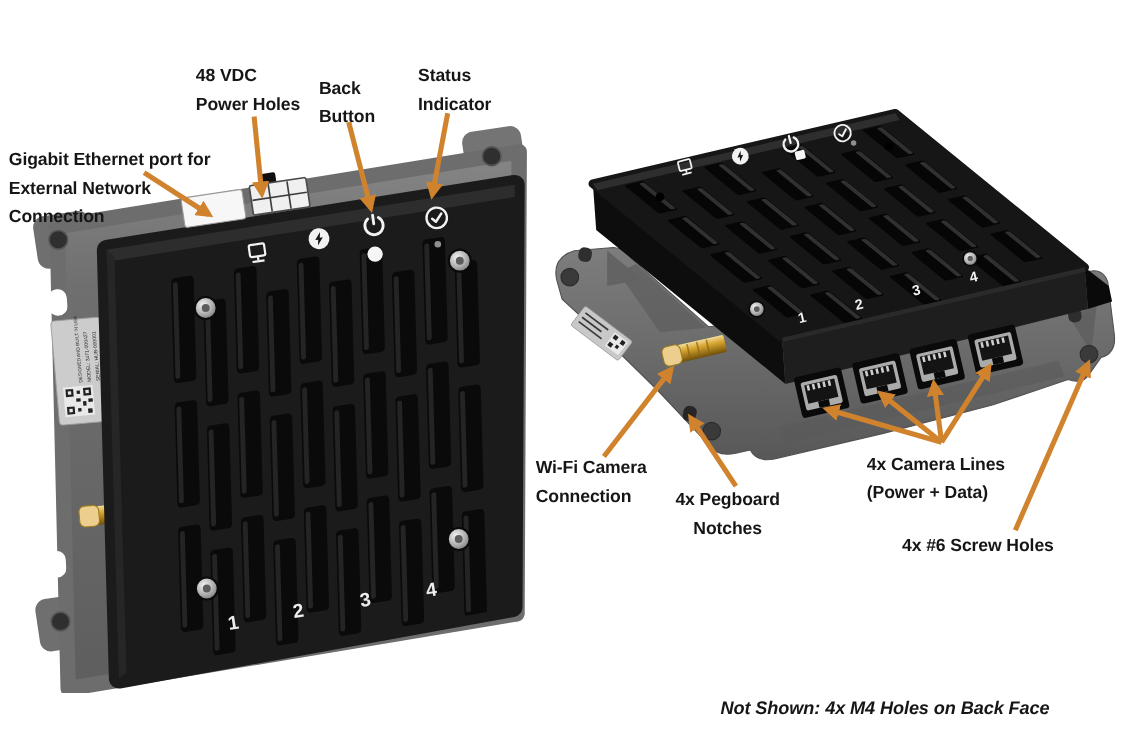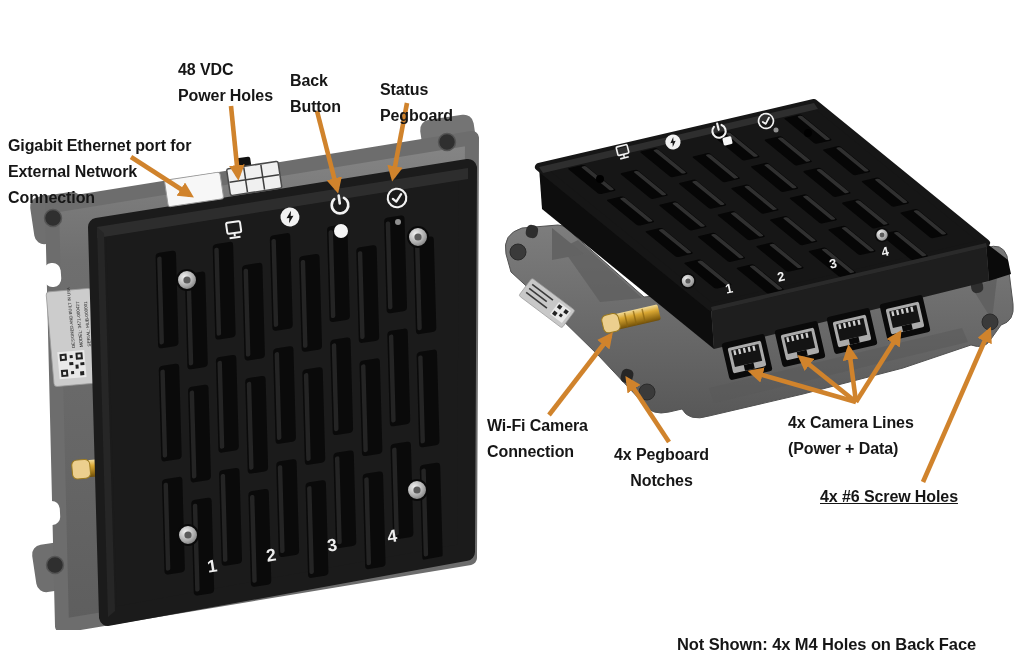--- a/index.html
+++ b/index.html
@@ -414,33 +414,33 @@
     <div>Connection</div>
   </div>
   <div class="label" style="left:178px;top:57px;">
     <div>48 VDC</div>
     <div>Power Holes</div>
   </div>
   <div class="label" style="left:290px;top:68px;">
     <div>Back</div>
     <div>Button</div>
   </div>
-  <div class="label" style="left:380px;top:57px;margin-top:20px;">
+  <div class="label" style="left:380px;top:57px;">
     <div>Status</div>
-    <div>Pegboard</div>
+    <div>Indicator</div>
   </div>
   <div class="label" style="left:487px;top:413px;">
     <div>Wi-Fi Camera</div>
     <div>Connection</div>
   </div>
   <div class="label" style="left:614px;top:442px;text-align:center;">
     <div>4x Pegboard</div>
     <div>Notches</div>
   </div>
   <div class="label" style="left:788px;top:410px;">
     <div>4x Camera Lines</div>
     <div>(Power + Data)</div>
   </div>
-  <div class="label" style="left:820px;top:484px;text-decoration:underline;">
+  <div class="label" style="left:820px;top:484px;">
     <div>4x #6 Screw Holes</div>
   </div>
-  <div class="label" style="left:677px;top:631px;font-size:16.5px;">Not Shown: 4x M4 Holes on Back Face</div>
+  <div class="label" style="left:655px;top:631px;font-size:16.5px;font-style:italic;">Not Shown: 4x M4 Holes on Back Face</div>
 </div>
 
 </body></html>

